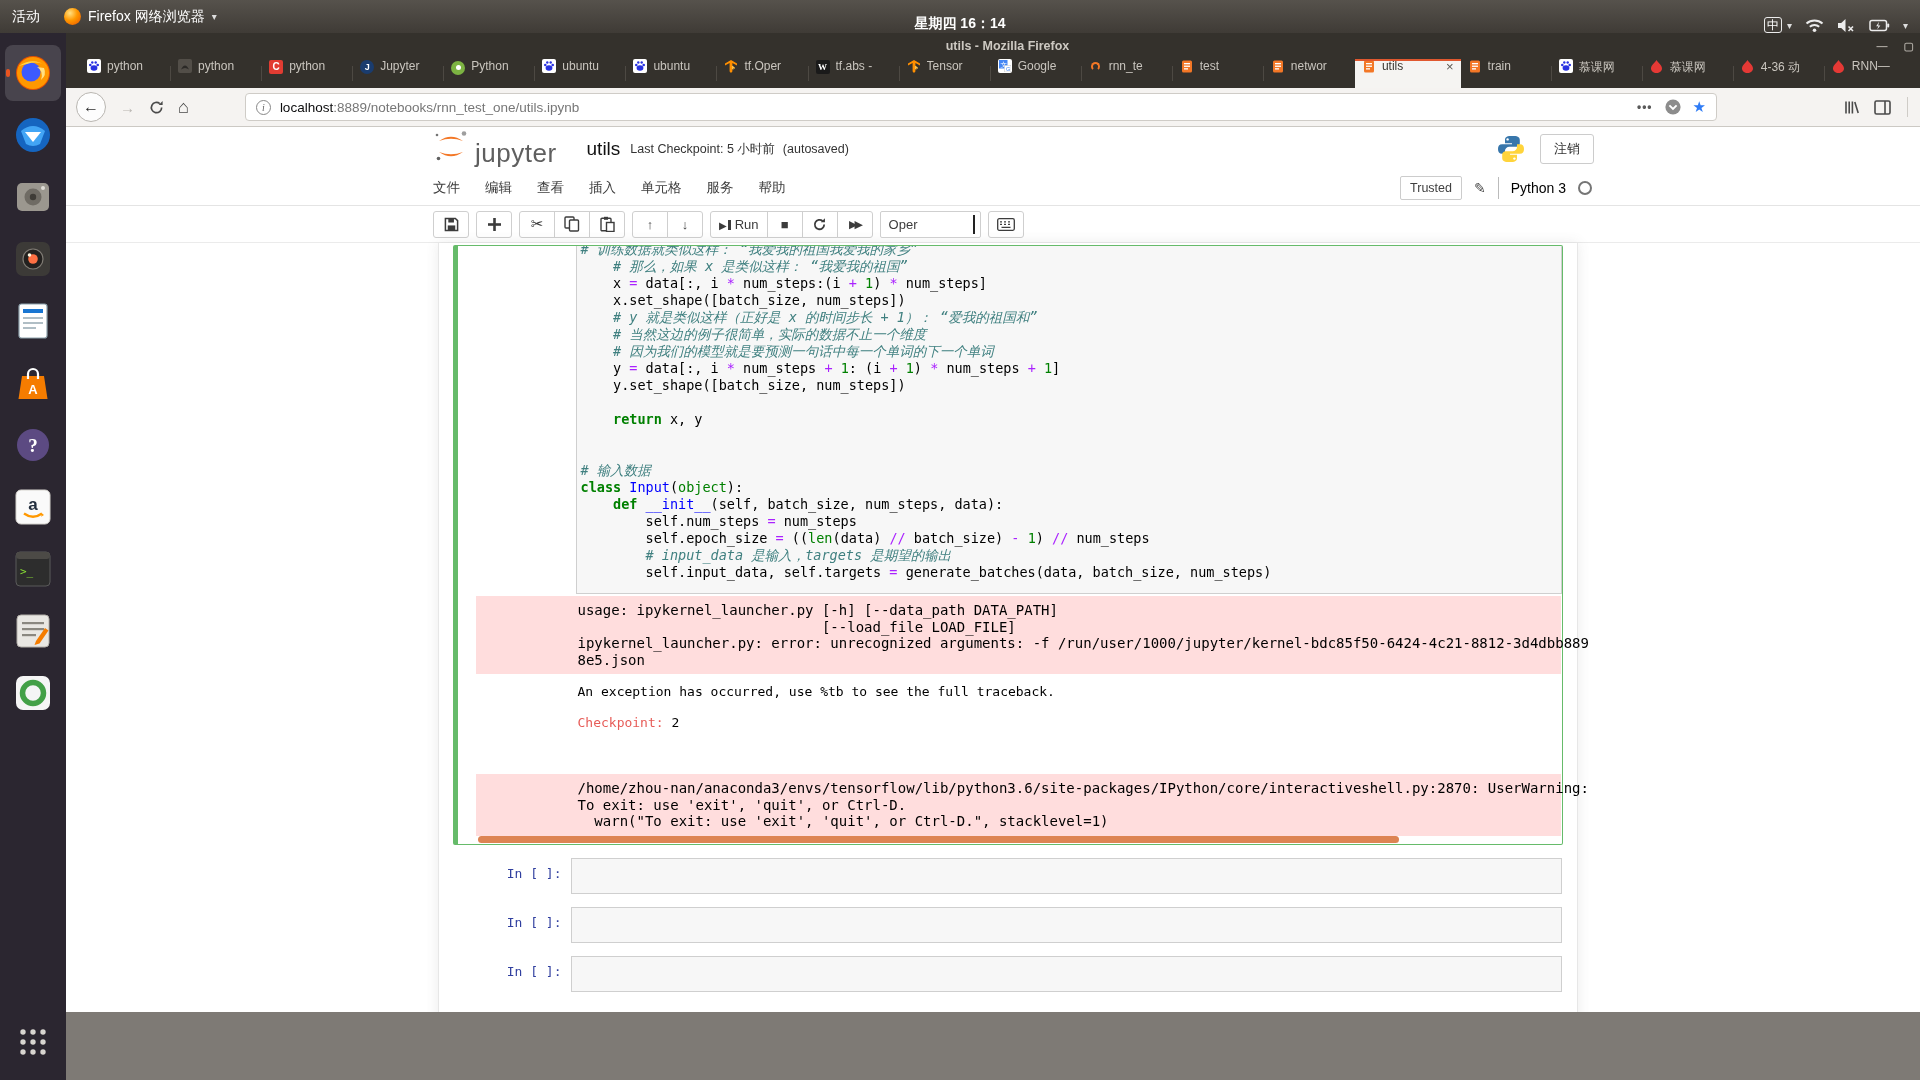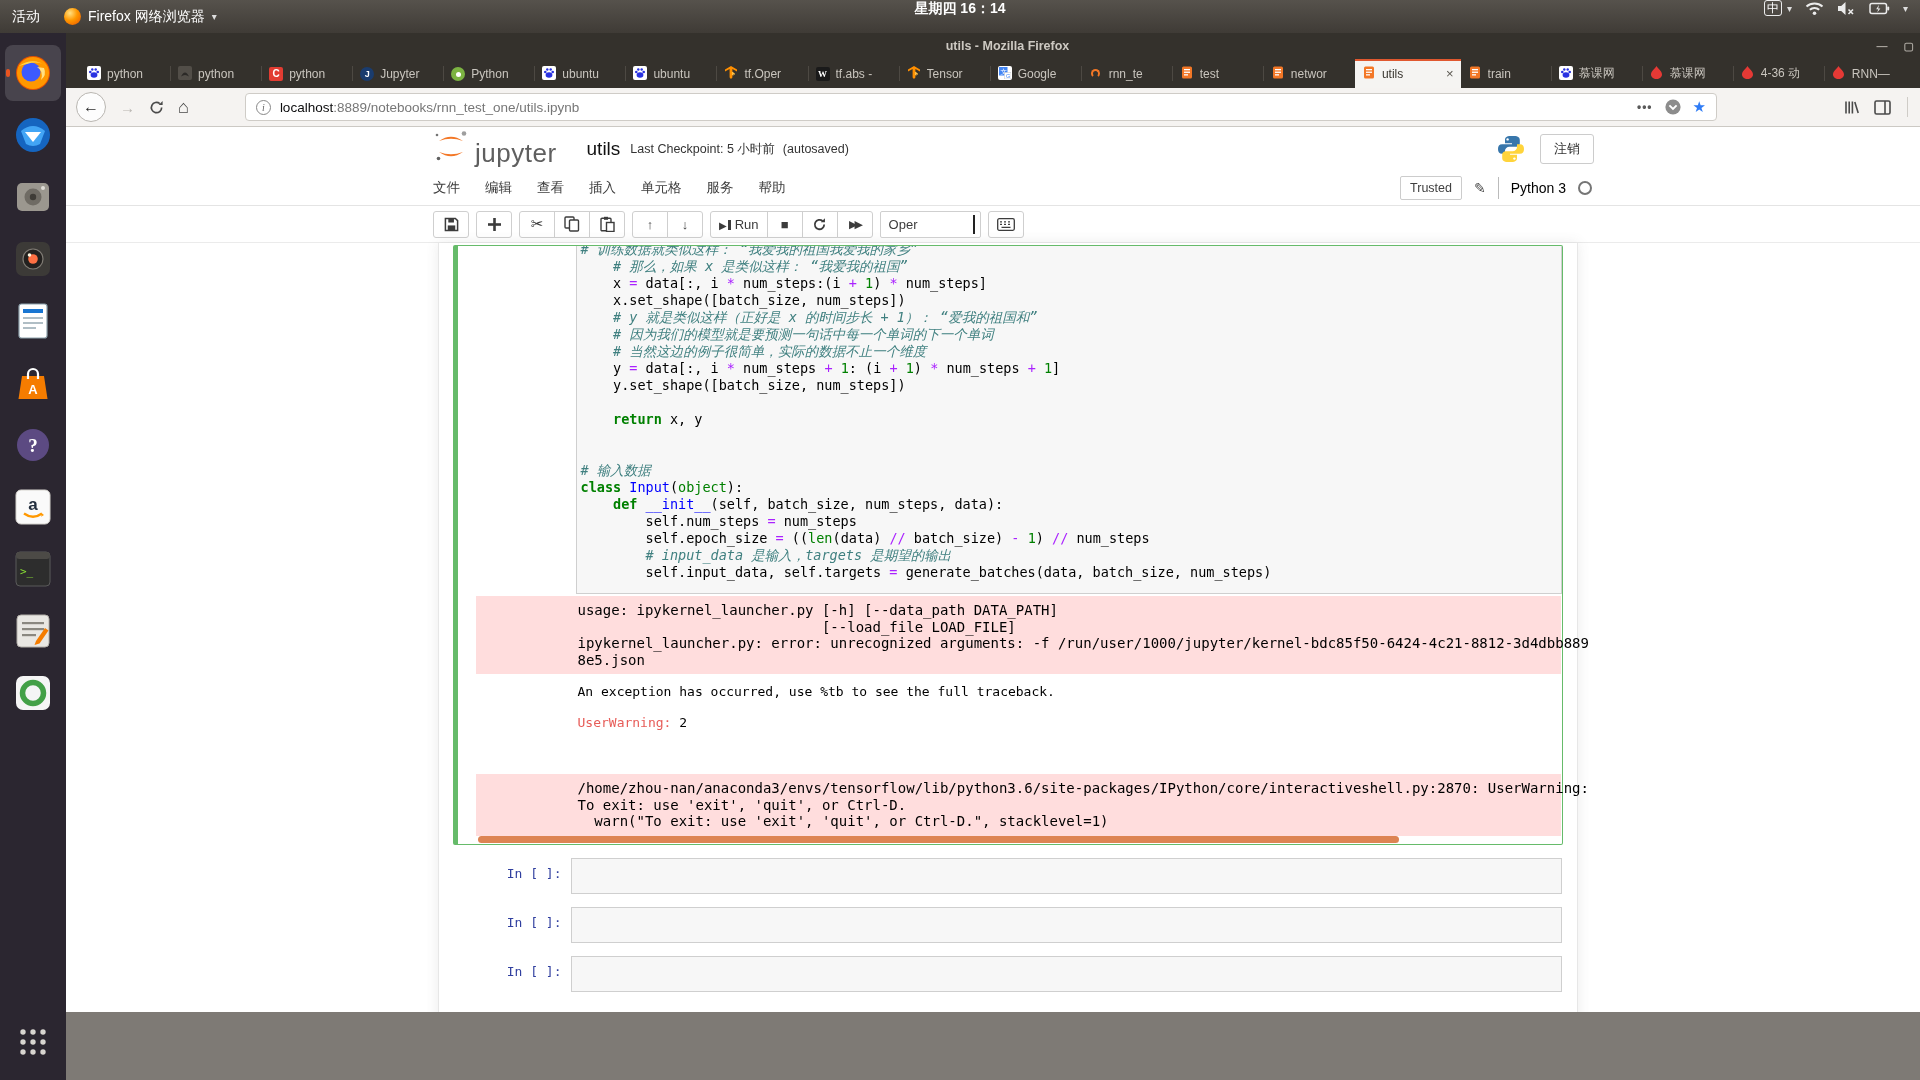--- a/index.html
+++ b/index.html
@@ -1,21 +1,21 @@
 <!DOCTYPE html>
 <html><head>
 <meta charset="utf-8">
 <style>
   *{box-sizing:border-box;margin:0;padding:0}
   body{width:1920px;height:1080px;overflow:hidden;background:#7e7a75;position:relative;
        font-family:"Liberation Sans",sans-serif;-webkit-font-smoothing:antialiased}
 
   
   #topbar{position:absolute;left:0;top:0;width:1920px;height:33px;z-index:50;
-    background:linear-gradient(#56524c,#3f3b36);color:#fff;display:flex;align-items:flex-start;font-size:14px}
+    background:linear-gradient(#56524c,#3f3b36);color:#fff;display:flex;align-items:flex-end;font-size:14px}
   #topbar .tb-item{padding:0 12px;height:100%;display:flex;align-items:center;gap:7px}
   #topbar .clock{position:absolute;left:50%;transform:translateX(-50%);font-weight:bold}
   #tray{margin-left:auto;display:flex;align-items:center;gap:13px;padding-right:12px}
   #tray .tray-ico{display:flex;align-items:center;gap:3px}
   .ff-mini{width:17px;height:17px;border-radius:50%;
     background:radial-gradient(circle at 35% 30%,#ffe082 0%,#ff9800 45%,#e65100 100%)}
   .caret{font-size:10px;color:#ddd}
 
   
   #dock{position:absolute;left:0;top:33px;width:66px;height:1047px;background:#2b2630;z-index:40;
@@ -28,21 +28,21 @@
   #show-apps{margin-top:auto;margin-bottom:10px}
 
   
   #window{position:absolute;left:66px;top:33px;width:1883px;height:979px;background:#fff;z-index:30;
     display:flex;flex-direction:column}
   #titlebar{height:26px;background:#34312c;color:#cdc9c2;font-size:12.5px;font-weight:bold;
     display:flex;align-items:center;justify-content:center;position:relative;flex:none}
   .winctl{position:absolute;right:10px;top:0;height:100%;display:flex;align-items:center;gap:16px;color:#aaa69f;font-size:11px}
 
   #tabbar{height:29px;background:#34312c;display:flex;align-items:stretch;padding-left:14px;flex:none}
-  .tab{flex:0 1 93px;min-width:0;display:flex;align-items:center;gap:6px;padding:0 7px;position:relative;
+  .tab{flex:0 1 93px;min-width:0;display:flex;align-items:flex-start;gap:6px;padding:0 7px;position:relative;
     color:#c9c5be;font-size:12px;cursor:default}
   .tab+.tab::before{content:"";position:absolute;left:-1px;top:7px;height:15px;width:1px;background:#4d4943}
   .tab .tlabel{white-space:nowrap;overflow:hidden;flex:1;
     -webkit-mask-image:linear-gradient(90deg,#000 75%,transparent);mask-image:linear-gradient(90deg,#000 75%,transparent)}
   .tab.active{background:#f5f4f2;color:#38352f;flex-basis:108px}
   .tab.active::after{content:"";position:absolute;left:0;right:0;top:0;height:2px;background:#e0582f}
   .tab.active+.tab::before,.tab.active::before{display:none}
   .tclose{font-size:13px;color:#5c5952}
   #newtab{width:34px;display:flex;align-items:center;justify-content:center;color:#cfccc6;font-size:17px}
   .fav{width:14px;height:14px;display:inline-flex;align-items:center;justify-content:center;flex:none;border-radius:2px;overflow:hidden}
@@ -666,22 +666,22 @@
         <div id="code-cell">
           <div class="inrow">
             <div class="prompt-col"></div>
             <div id="input-area">
               <div id="cmlines">
                   <div class="cl"><span class="tk-c"># 训练数据就类似这样： “我爱我的祖国我爱我的家乡”</span></div>
                   <div class="cl"><span class="tk-c">    # 那么，如果 x 是类似这样： “我爱我的祖国”</span></div>
                   <div class="cl"><span class="tk-t">    x </span><span class="tk-o">=</span><span class="tk-t"> data[:, i </span><span class="tk-o">*</span><span class="tk-t"> num_steps:(i </span><span class="tk-o">+</span><span class="tk-t"> </span><span class="tk-m">1</span><span class="tk-t">) </span><span class="tk-o">*</span><span class="tk-t"> num_steps]</span></div>
                   <div class="cl"><span class="tk-t">    x.set_shape([batch_size, num_steps])</span></div>
                   <div class="cl"><span class="tk-c">    # y 就是类似这样（正好是 x 的时间步长 + 1）： “爱我的祖国和”</span></div>
+                  <div class="cl"><span class="tk-c">    # 当然这边的例子很简单，实际的数据不止一个维度</span></div>
                   <div class="cl"><span class="tk-c">    # 因为我们的模型就是要预测一句话中每一个单词的下一个单词</span></div>
-                  <div class="cl"><span class="tk-c">    # 当然这边的例子很简单，实际的数据不止一个维度</span></div>
                   <div class="cl"><span class="tk-t">    y </span><span class="tk-o">=</span><span class="tk-t"> data[:, i </span><span class="tk-o">*</span><span class="tk-t"> num_steps </span><span class="tk-o">+</span><span class="tk-t"> </span><span class="tk-m">1</span><span class="tk-t">: (i </span><span class="tk-o">+</span><span class="tk-t"> </span><span class="tk-m">1</span><span class="tk-t">) </span><span class="tk-o">*</span><span class="tk-t"> num_steps </span><span class="tk-o">+</span><span class="tk-t"> </span><span class="tk-m">1</span><span class="tk-t">]</span></div>
                   <div class="cl"><span class="tk-t">    y.set_shape([batch_size, num_steps])</span></div>
                   <div class="cl">&nbsp;</div>
                   <div class="cl"><span class="tk-t">    </span><span class="tk-k">return</span><span class="tk-t"> x, y</span></div>
                   <div class="cl">&nbsp;</div>
                   <div class="cl">&nbsp;</div>
                   <div class="cl"><span class="tk-c"># 输入数据</span></div>
                   <div class="cl"><span class="tk-k">class</span><span class="tk-t"> </span><span class="tk-n">Input</span><span class="tk-t">(</span><span class="tk-b">object</span><span class="tk-t">):</span></div>
                   <div class="cl"><span class="tk-t">    </span><span class="tk-k">def</span><span class="tk-t"> </span><span class="tk-n">__init__</span><span class="tk-t">(self, batch_size, num_steps, data):</span></div>
                   <div class="cl"><span class="tk-t">        self.num_steps </span><span class="tk-o">=</span><span class="tk-t"> num_steps</span></div>
@@ -691,21 +691,21 @@
                 </div>
             </div>
             <div id="hscroll"></div>
           </div>
           <div>
             <pre class="errblock">usage: ipykernel_launcher.py [-h] [--data_path DATA_PATH]
                              [--load_file LOAD_FILE]
 ipykernel_launcher.py: error: unrecognized arguments: -f /run/user/1000/jupyter/kernel-bdc85f50-6424-4c21-8812-3d4dbb889
 8e5.json</pre>
             <div class="txtout" id="exc-line">An exception has occurred, use %tb to see the full traceback.</div>
-            <div class="txtout" id="sysexit"><span class="red">UserWarning:</span><span> 2</span></div>
+            <div class="txtout" id="sysexit"><span class="red">Checkpoint:</span><span> 2</span></div>
             <pre class="errblock" id="warnblock">/home/zhou-nan/anaconda3/envs/tensorflow/lib/python3.6/site-packages/IPython/core/interactiveshell.py:2870: UserWarning:
 To exit: use 'exit', 'quit', or Ctrl-D.
   warn("To exit: use 'exit', 'quit', or Ctrl-D.", stacklevel=1)</pre>
           </div>
         </div>
 
         <div id="empty-cells">
             <div class="empty-cell">
               <div class="eprompt">In [ ]:</div>
               <div class="ebox"></div>

